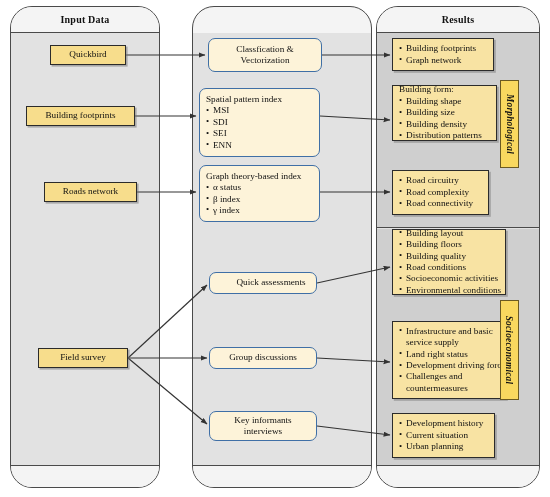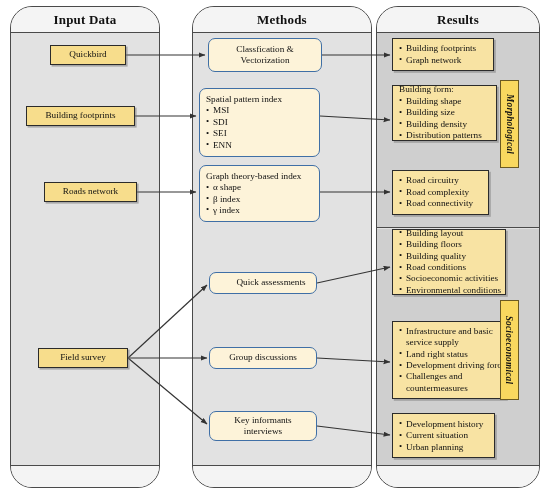--- a/index.html
+++ b/index.html
@@ -32,21 +32,21 @@
     position: absolute;
     left: 0; right: 0; top: 0;
     height: 26px;
     border-bottom: 1.1px solid #4a4a4a;
     background: #f4f4f4;
     border-radius: 21px 21px 0 0;
     display: flex;
     align-items: center;
     justify-content: center;
     font-weight: bold;
-    font-size: 13px;
+    font-size: 10px;
     letter-spacing: .2px;
     box-sizing: border-box;
   }
   .col-footer {
     position: absolute;
     left: 0; right: 0; bottom: 0;
     height: 22px;
     border-top: 1.1px solid #4a4a4a;
     background: #f4f4f4;
     border-radius: 0 0 21px 21px;
@@ -186,21 +186,20 @@
     </g>
   </svg>
 
   <div class="column" style="left:10px; top:6px; width:150px; height:482px;">
     <div class="col-header">Input Data</div>
     <div class="col-body"></div>
     <div class="col-footer"></div>
   </div>
 
   <div class="column" style="left:192px; top:6px; width:180px; height:482px;">
-    <div class="col-header">Methods</div>
     <div class="col-body"></div>
     <div class="col-footer"></div>
   </div>
 
   <div class="column" style="left:376px; top:6px; width:164px; height:482px;">
     <div class="col-header">Results</div>
     <div class="col-body results-body">
       <div class="region morph" style="top:0px; height:195px;"></div>
       <div class="region socio" style="top:196px; height:238px;"></div>
     </div>
@@ -241,21 +240,21 @@
       <li>MSI</li>
       <li>SDI</li>
       <li>SEI</li>
       <li>ENN</li>
     </ul>
   </div>
 
   <div class="node method" style="left:199px; top:165px; width:121px; height:57px;">
     <div class="hdr">Graph theory-based index</div>
     <ul>
-      <li>α shape</li>
+      <li>α status</li>
       <li>β index</li>
       <li>γ index</li>
     </ul>
   </div>
 
   <div class="node method center" style="left:209px; top:272px; width:108px; height:22px;padding-left:22px;">
     <div class="ln">Quick assessments</div>
   </div>
 
   <div class="node method center" style="left:209px; top:347px; width:108px; height:22px;">
@@ -305,21 +304,21 @@
 
   <div class="node result" style="left:392px; top:321px; width:114px; height:78px;">
     <ul>
       <li class="wrap">Infrastructure and basic service supply</li>
       <li>Land right status</li>
       <li>Development driving force</li>
       <li class="wrap">Challenges and countermeasures</li>
     </ul>
   </div>
 
-  <div class="node result" style="left:392px; top:413px; width:103px; height:45px;justify-content:flex-end;">
+  <div class="node result" style="left:392px; top:413px; width:103px; height:45px;">
     <ul>
       <li>Development history</li>
       <li>Current situation</li>
       <li>Urban planning</li>
     </ul>
   </div>
 
 </div>
 
 </body></html>

